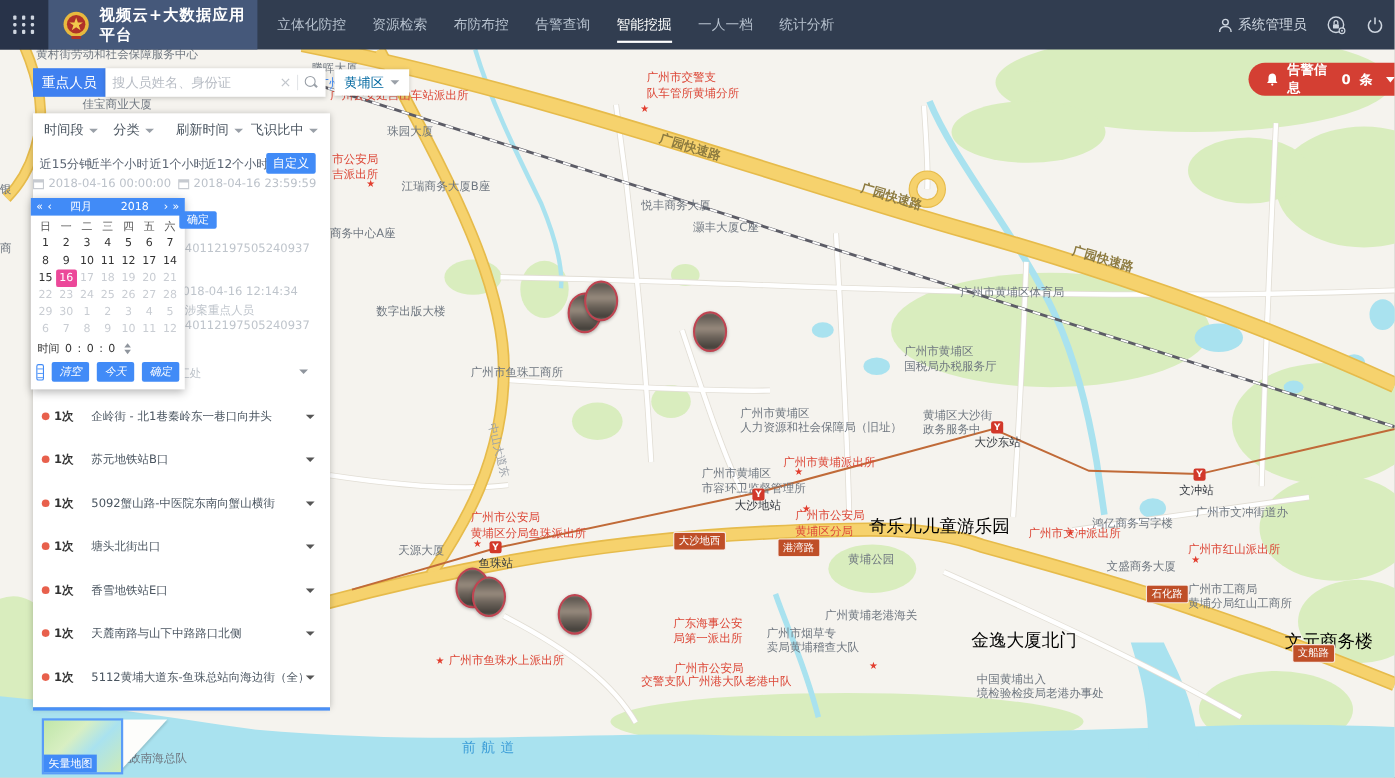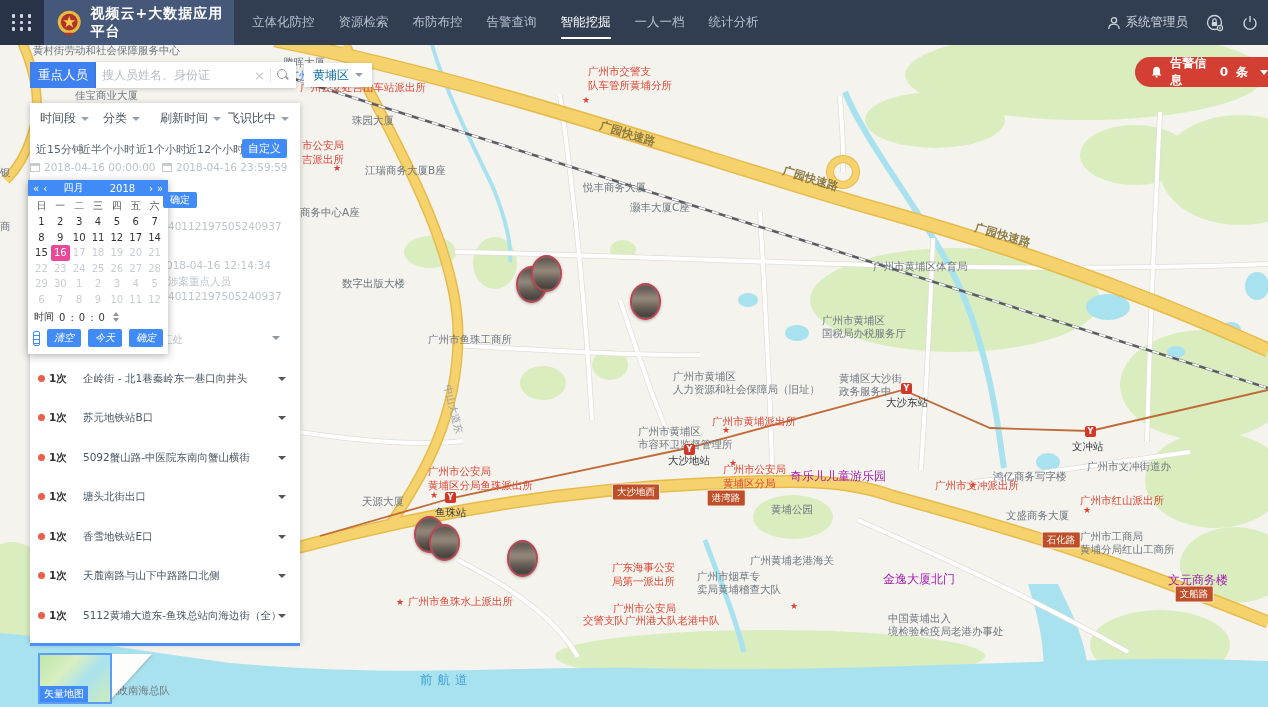--- a/index.html
+++ b/index.html
@@ -76,21 +76,21 @@
   
   .lrow{position:absolute;width:270px;height:20px;z-index:11;cursor:pointer;}
   .lrow .dot{position:absolute;left:8px;top:5px;width:7px;height:7px;border-radius:50%;background:#e8604c;}
   .lrow .cnt{position:absolute;left:19px;top:2px;font-size:10.5px;color:#333;font-weight:bold;}
   .lrow .loc{position:absolute;left:53px;top:2px;font-size:10.5px;color:#4a5560;white-space:nowrap;}
   .lrow .car{position:absolute;right:14px;top:7px;width:0;height:0;border-left:4px solid transparent;border-right:4px solid transparent;border-top:4px solid #555;}
 
   
   .mlab{position:absolute;font-size:10.5px;color:#6f7780;line-height:1.25;white-space:nowrap;z-index:3;}
   .mlab .l2:empty{display:none;}
-  .mlab.big{font-size:12px;color:#a21caf;}
+  .mlab.big{font-size:16px;color:#000000;}
   .mlab.station{color:#33383f;}
   .plab{position:absolute;font-size:10.5px;color:#dc4636;line-height:1.3;white-space:nowrap;z-index:3;}
   .plab .l2:empty{display:none;}
   .badge{position:absolute;transform:translate(-50%,-50%);background:#bf4f28;color:#fff;font-size:9.5px;padding:1px 4px;border-radius:2px;border:1px solid rgba(255,255,255,.85);z-index:3;white-space:nowrap;}
   .rot{position:absolute;font-size:11.5px;font-weight:bold;color:#8d7b40;z-index:2;white-space:nowrap;transform-origin:left center;}
   .rot.minor{font-size:10px;font-weight:normal;color:#9aa0a8;}
   .metro{position:absolute;width:11px;height:11px;background:#d2382a;border-radius:2px;color:#fff;font-size:8px;font-weight:bold;display:flex;align-items:center;justify-content:center;z-index:4;}
   .pin{position:absolute;color:#e23d2e;font-size:9px;z-index:4;line-height:1;}
   .pin::before{content:"★";}
   .avatar{position:absolute;width:27px;height:33px;border:2px solid #bf4451;border-radius:50%;overflow:hidden;z-index:5;background:#8d8177;cursor:pointer;box-shadow:0 1px 3px rgba(0,0,0,.3);}

